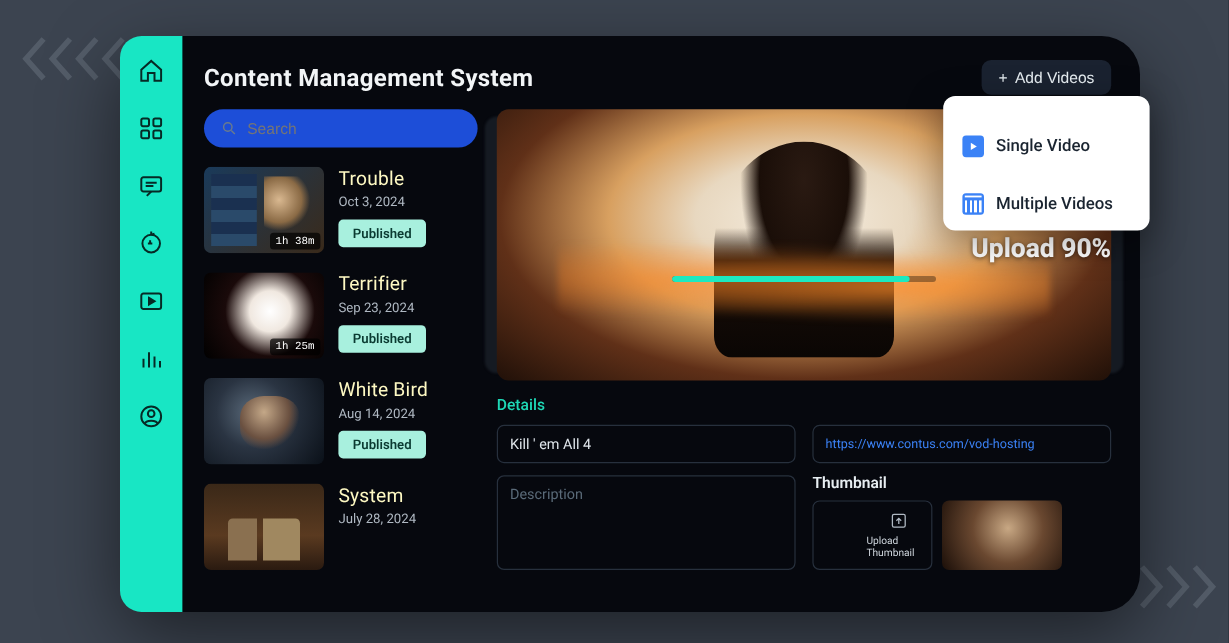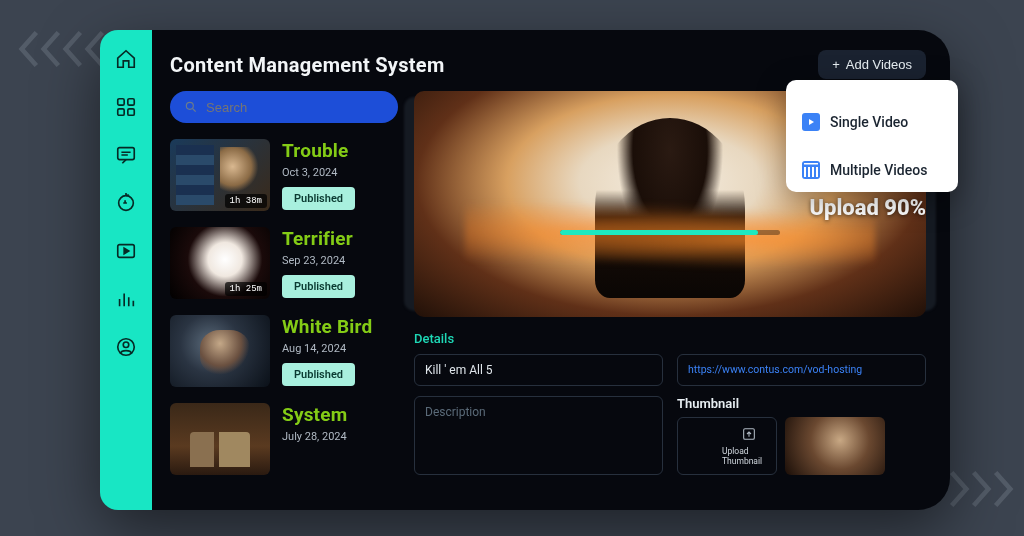--- a/index.html
+++ b/index.html
@@ -54,21 +54,21 @@
     display:flex; align-items:center; gap:8px; padding:0 14px; margin-bottom:16px;
   }
   .search svg { width:14px; height:14px; stroke:#6b7b8c; fill:none; stroke-width:2;}
   .search input { background:transparent; border:none; outline:none; color:#c4ccd4; font-size:13px; flex:1;}
 
   .vlist { display:flex; flex-direction:column; gap:16px; overflow:visible;}
   .vrow { display:flex; gap:12px; }
   .thumb { width:100px; height:72px; border-radius:6px; position:relative; overflow:hidden; flex-shrink:0;font-family:Liberation Mono, monospace;}
   .thumb .dur { position:absolute; bottom:3px; right:3px; background:rgba(0,0,0,0.7); color:#fff; font-size:9px; padding:2px 5px; border-radius:3px;}
   .vmeta { display:flex; flex-direction:column; gap:4px;}
-  .vtitle { color:#84cc16; font-weight:700; font-size:19px; letter-spacing:0.2px;}
+  .vtitle { color:#fef9c3; font-weight:400; font-size:16px; letter-spacing:0.2px;}
   .vdate { color:#b0b9c3; font-size:11px; }
   .status { align-self:flex-start; background:#a8f0de; color:#0a3a31; font-size:11px; font-weight:600; padding:5px 12px; border-radius:4px; margin-top:4px;}
 
   
   .art { width:100%; height:100%; }
   .art.t1 { background: linear-gradient(135deg,#1a3a5a 0%, #3a2a1a 100%); position:relative;}
   .art.t1::before {content:""; position:absolute; inset:8px 8px 8px 50px; background:radial-gradient(circle at 30% 35%, #d9b890 0%, #8a6a45 40%, transparent 55%);}
   .art.t1::after {content:""; position:absolute; left:6px; top:6px; width:38px; bottom:6px; background:repeating-linear-gradient(0deg,#2a4a6a 0 10px,#1a3050 10px 20px);}
   .art.t2 { background: radial-gradient(circle at 55% 45%, #fff 0%, #f0e8e0 25%, #1a0a0a 55%, #000 100%);}
   .art.t3 { background: radial-gradient(circle at 40% 40%, #5a6a7a 0%, #2a3442 40%, #0a1018 100%); position:relative;}
@@ -308,21 +308,21 @@
           <div class="upload-overlay">
             <div class="upload-text">Upload 90%</div>
             <div class="progress">
               <div class="progress-bar" style="width: 90%;"></div>
             </div>
           </div>
         </div>
 
         <div class="details-label">Details</div>
         <div class="detail-grid">
-          <div class="field">Kill ' em All 5</div>
+          <div class="field">Kill ' em All 4</div>
           <div class="field url">https://www.contus.com/vod-hosting</div>
           <div class="field desc">Description</div>
           <div class="thumb-section">
             <div class="thumb-label">Thumbnail</div>
             <div class="thumb-row">
               <div class="thumb-upload">
                 <svg viewBox="0 0 24 24">
                     <rect x="4" y="4" width="16" height="16" rx="2"></rect>
                     <path d="M12 16 V9 M9 12 L12 9 L15 12"></path>
                   </svg>

